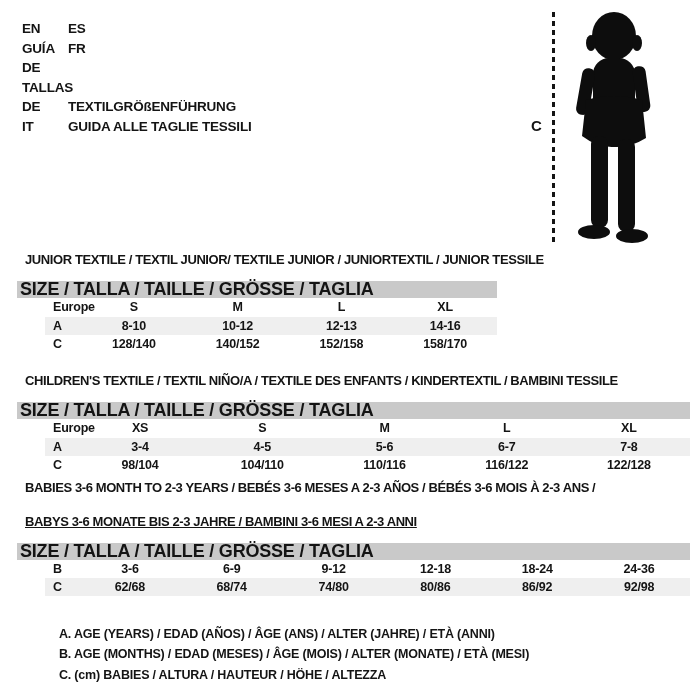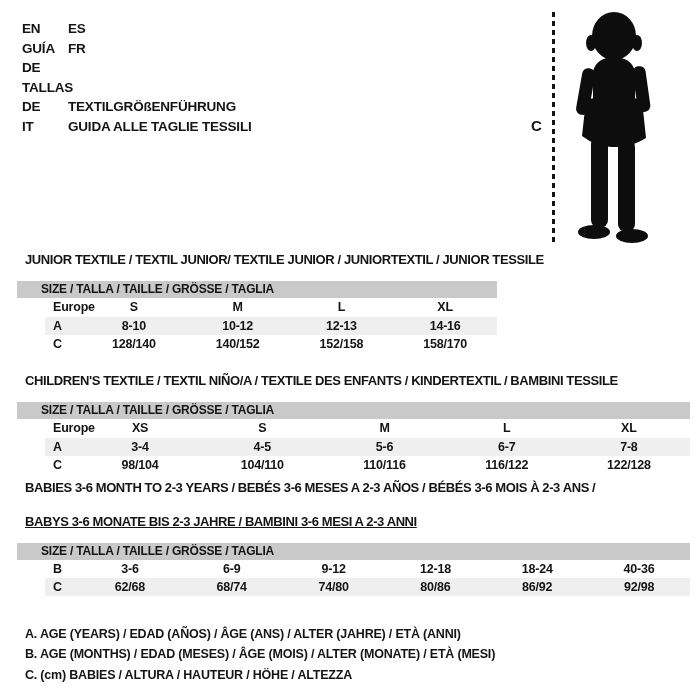--- a/index.html
+++ b/index.html
@@ -28,28 +28,28 @@
   
   .size-table { position:absolute; left:17px; display:grid; align-items:center;
                 font-size:12.5px; letter-spacing:-0.2px; }
   .t-junior   { top:281px; width:480px; grid-template-columns:65px repeat(4,1fr);
                 grid-template-rows:17px 19px 18px 19px; }
   .t-children { top:402px; width:673px; grid-template-columns:62px repeat(5,1fr);
                 grid-template-rows:17px 19px 18px 19px; }
   .t-babies   { top:543px; width:673px; grid-template-columns:62px repeat(6,1fr);
                 grid-template-rows:17px 18px 18px; }
   .band { grid-column:1 / -1; background:#c9c9c9; height:17px; line-height:17px;
-          padding-left:24px; font-size:12px; }
+          padding-left:3px; font-size:18px; }
   .lbl  { text-align:left; padding-left:8px; height:100%; line-height:18px;margin-left:28px; }
   .val  { text-align:center; height:100%; line-height:18px; }
   .sh   { background:#efefef; }
 
   
   .footnotes { position:absolute; left:25px; top:624px; font-size:12.5px; letter-spacing:-0.2px; }
-  .footnotes div { height:20.3px; line-height:20.3px; white-space:nowrap; }
+  .footnotes div { height:20.3px; line-height:20.3px; white-space:nowrap;margin-left:34px; }
 </style>
 </head>
 <body>
 
 <div class="sheet">
 
   <section class="lang-block">
     <span>EN</span>
     <span>ES</span>
     <span>GUÍA DE TALLAS</span>
@@ -124,21 +124,21 @@
   <div class="sec-head h-babies1">BABIES 3-6 MONTH TO 2-3 YEARS / BEBÉS 3-6 MESES A 2-3 AÑOS / BÉBÉS 3-6 MOIS À 2-3 ANS /</div>
   <div class="sec-head h-babies2">BABYS 3-6 MONATE BIS 2-3 JAHRE / BAMBINI 3-6 MESI A 2-3 ANNI</div>
   <div class="size-table t-babies">
     <div class="band">SIZE / TALLA / TAILLE / GRÖSSE / TAGLIA</div>
     <div class="lbl">B</div>
     <div class="val">3-6</div>
     <div class="val">6-9</div>
     <div class="val">9-12</div>
     <div class="val">12-18</div>
     <div class="val">18-24</div>
-    <div class="val">40-36</div>
+    <div class="val">24-36</div>
     <div class="lbl sh">C</div>
     <div class="val sh">62/68</div>
     <div class="val sh">68/74</div>
     <div class="val sh">74/80</div>
     <div class="val sh">80/86</div>
     <div class="val sh">86/92</div>
     <div class="val sh">92/98</div>
   </div>
 
   <div class="footnotes">

